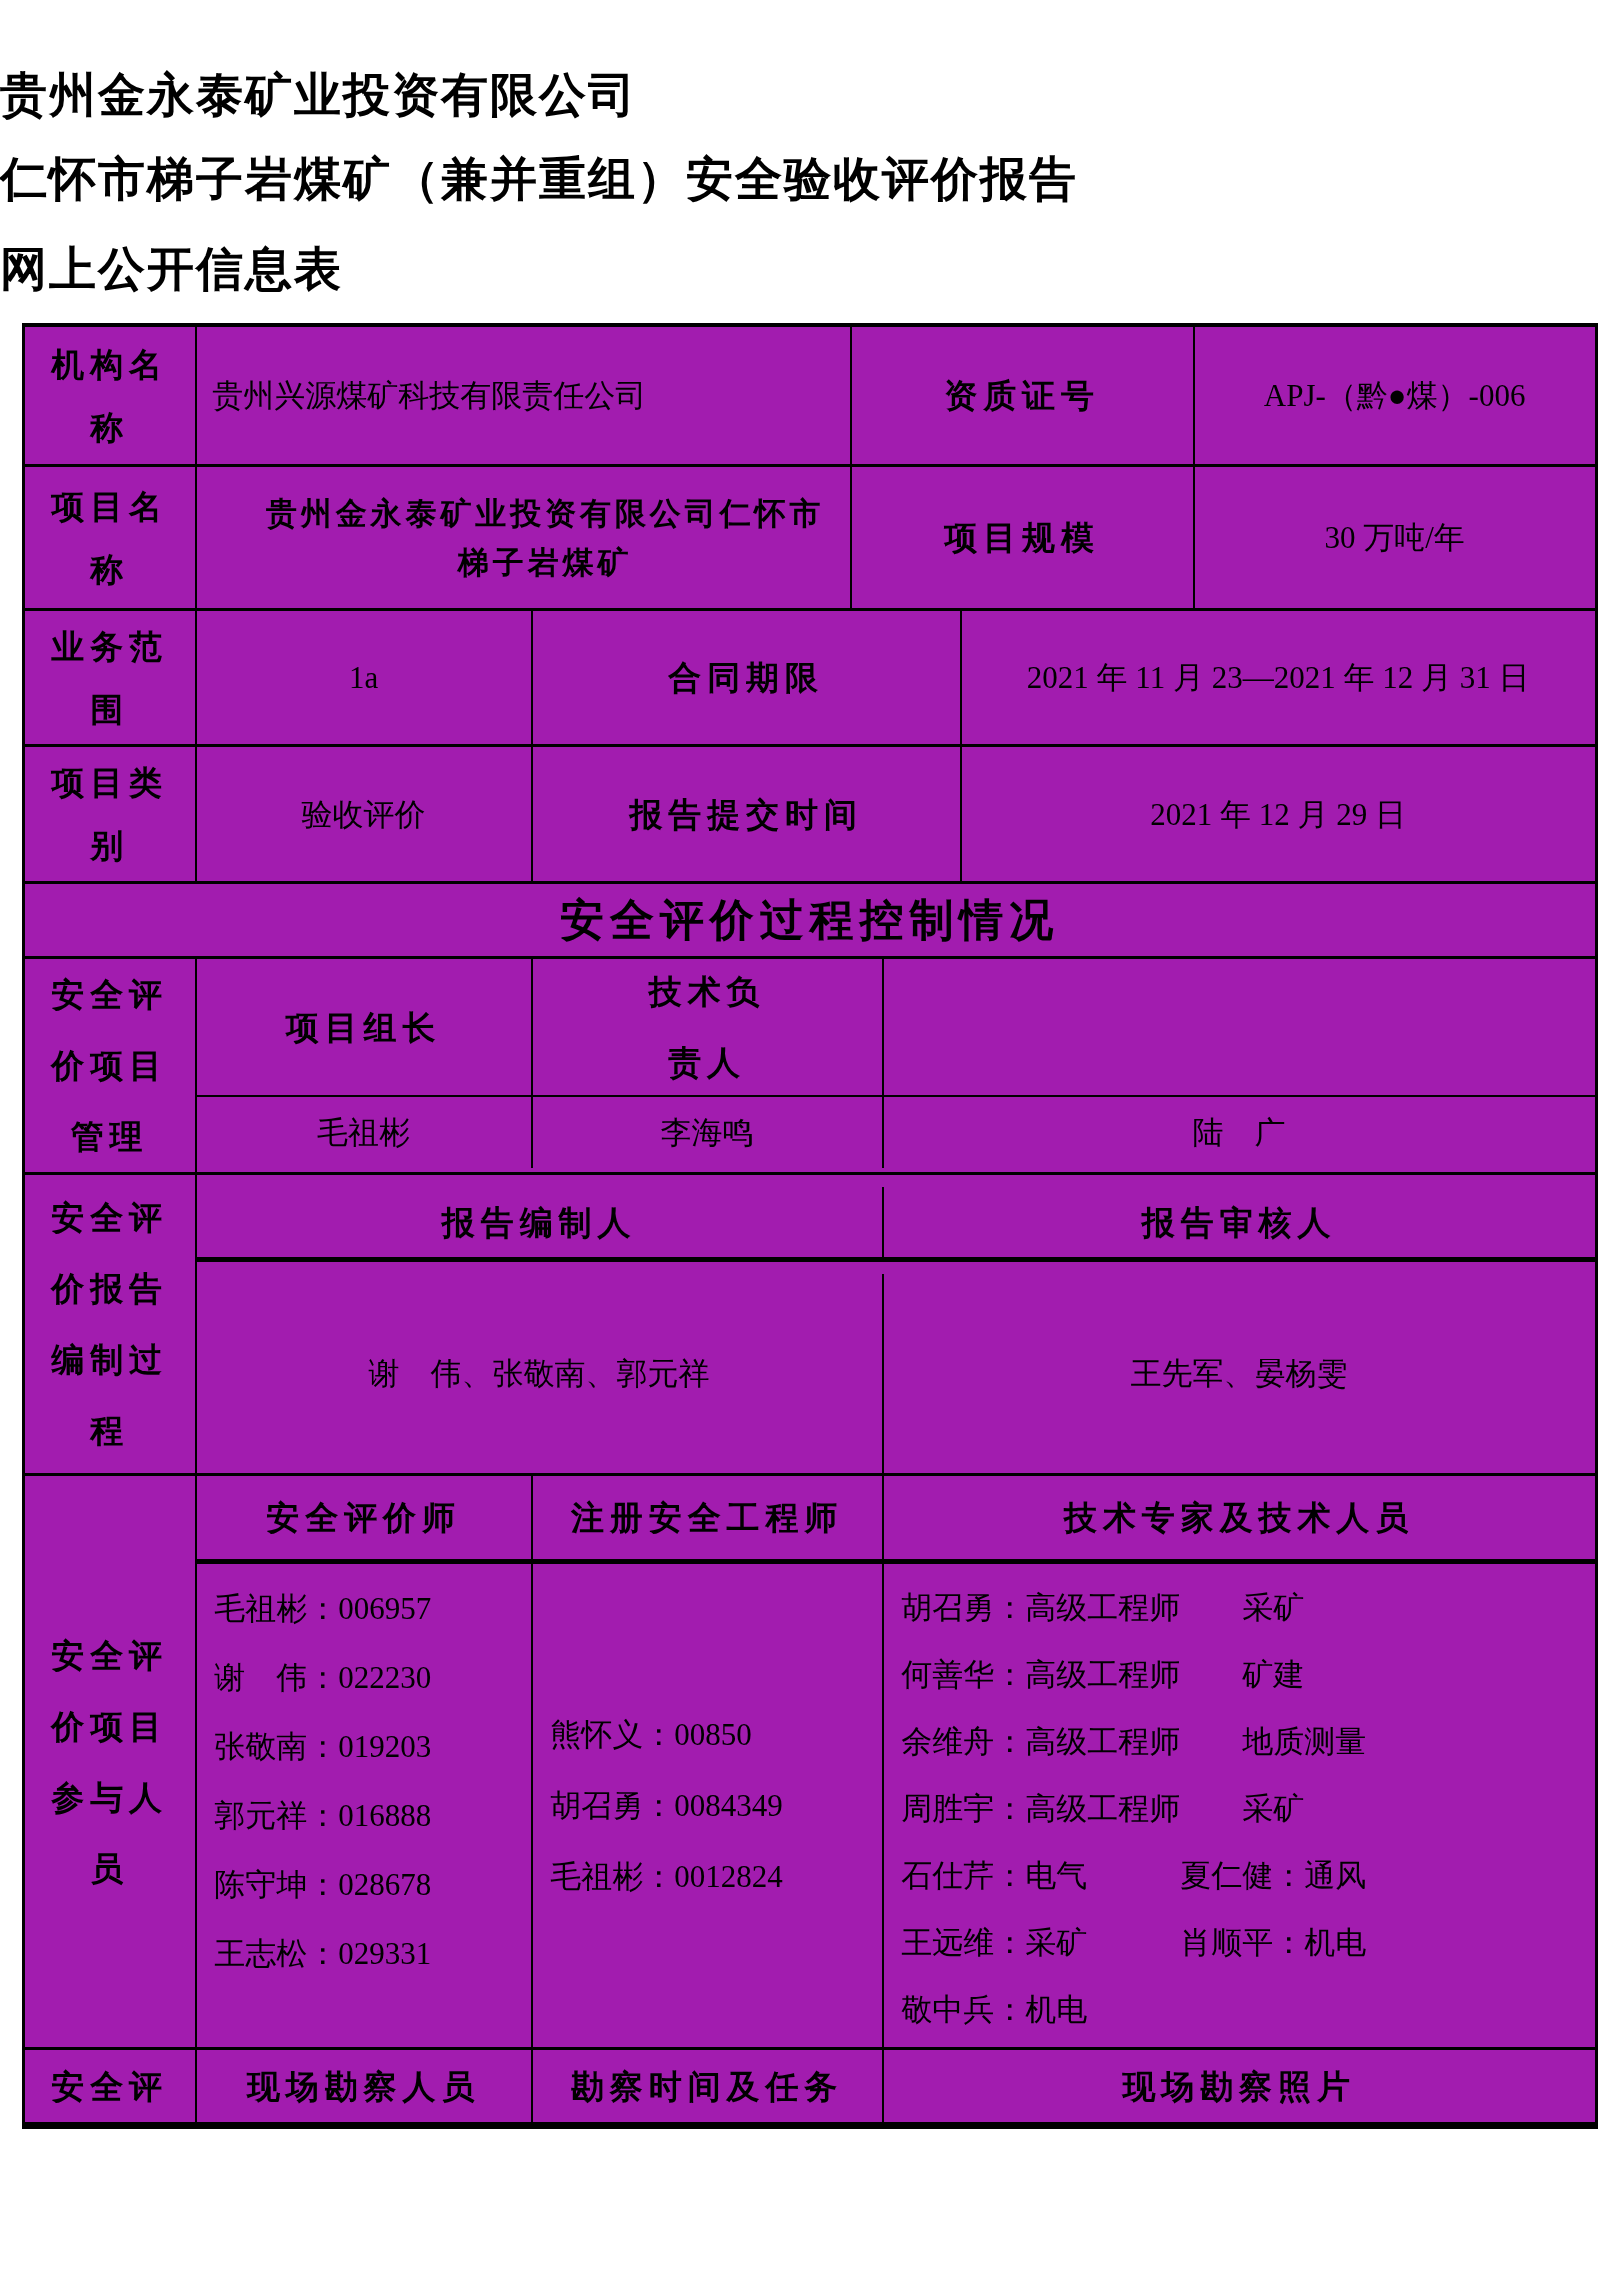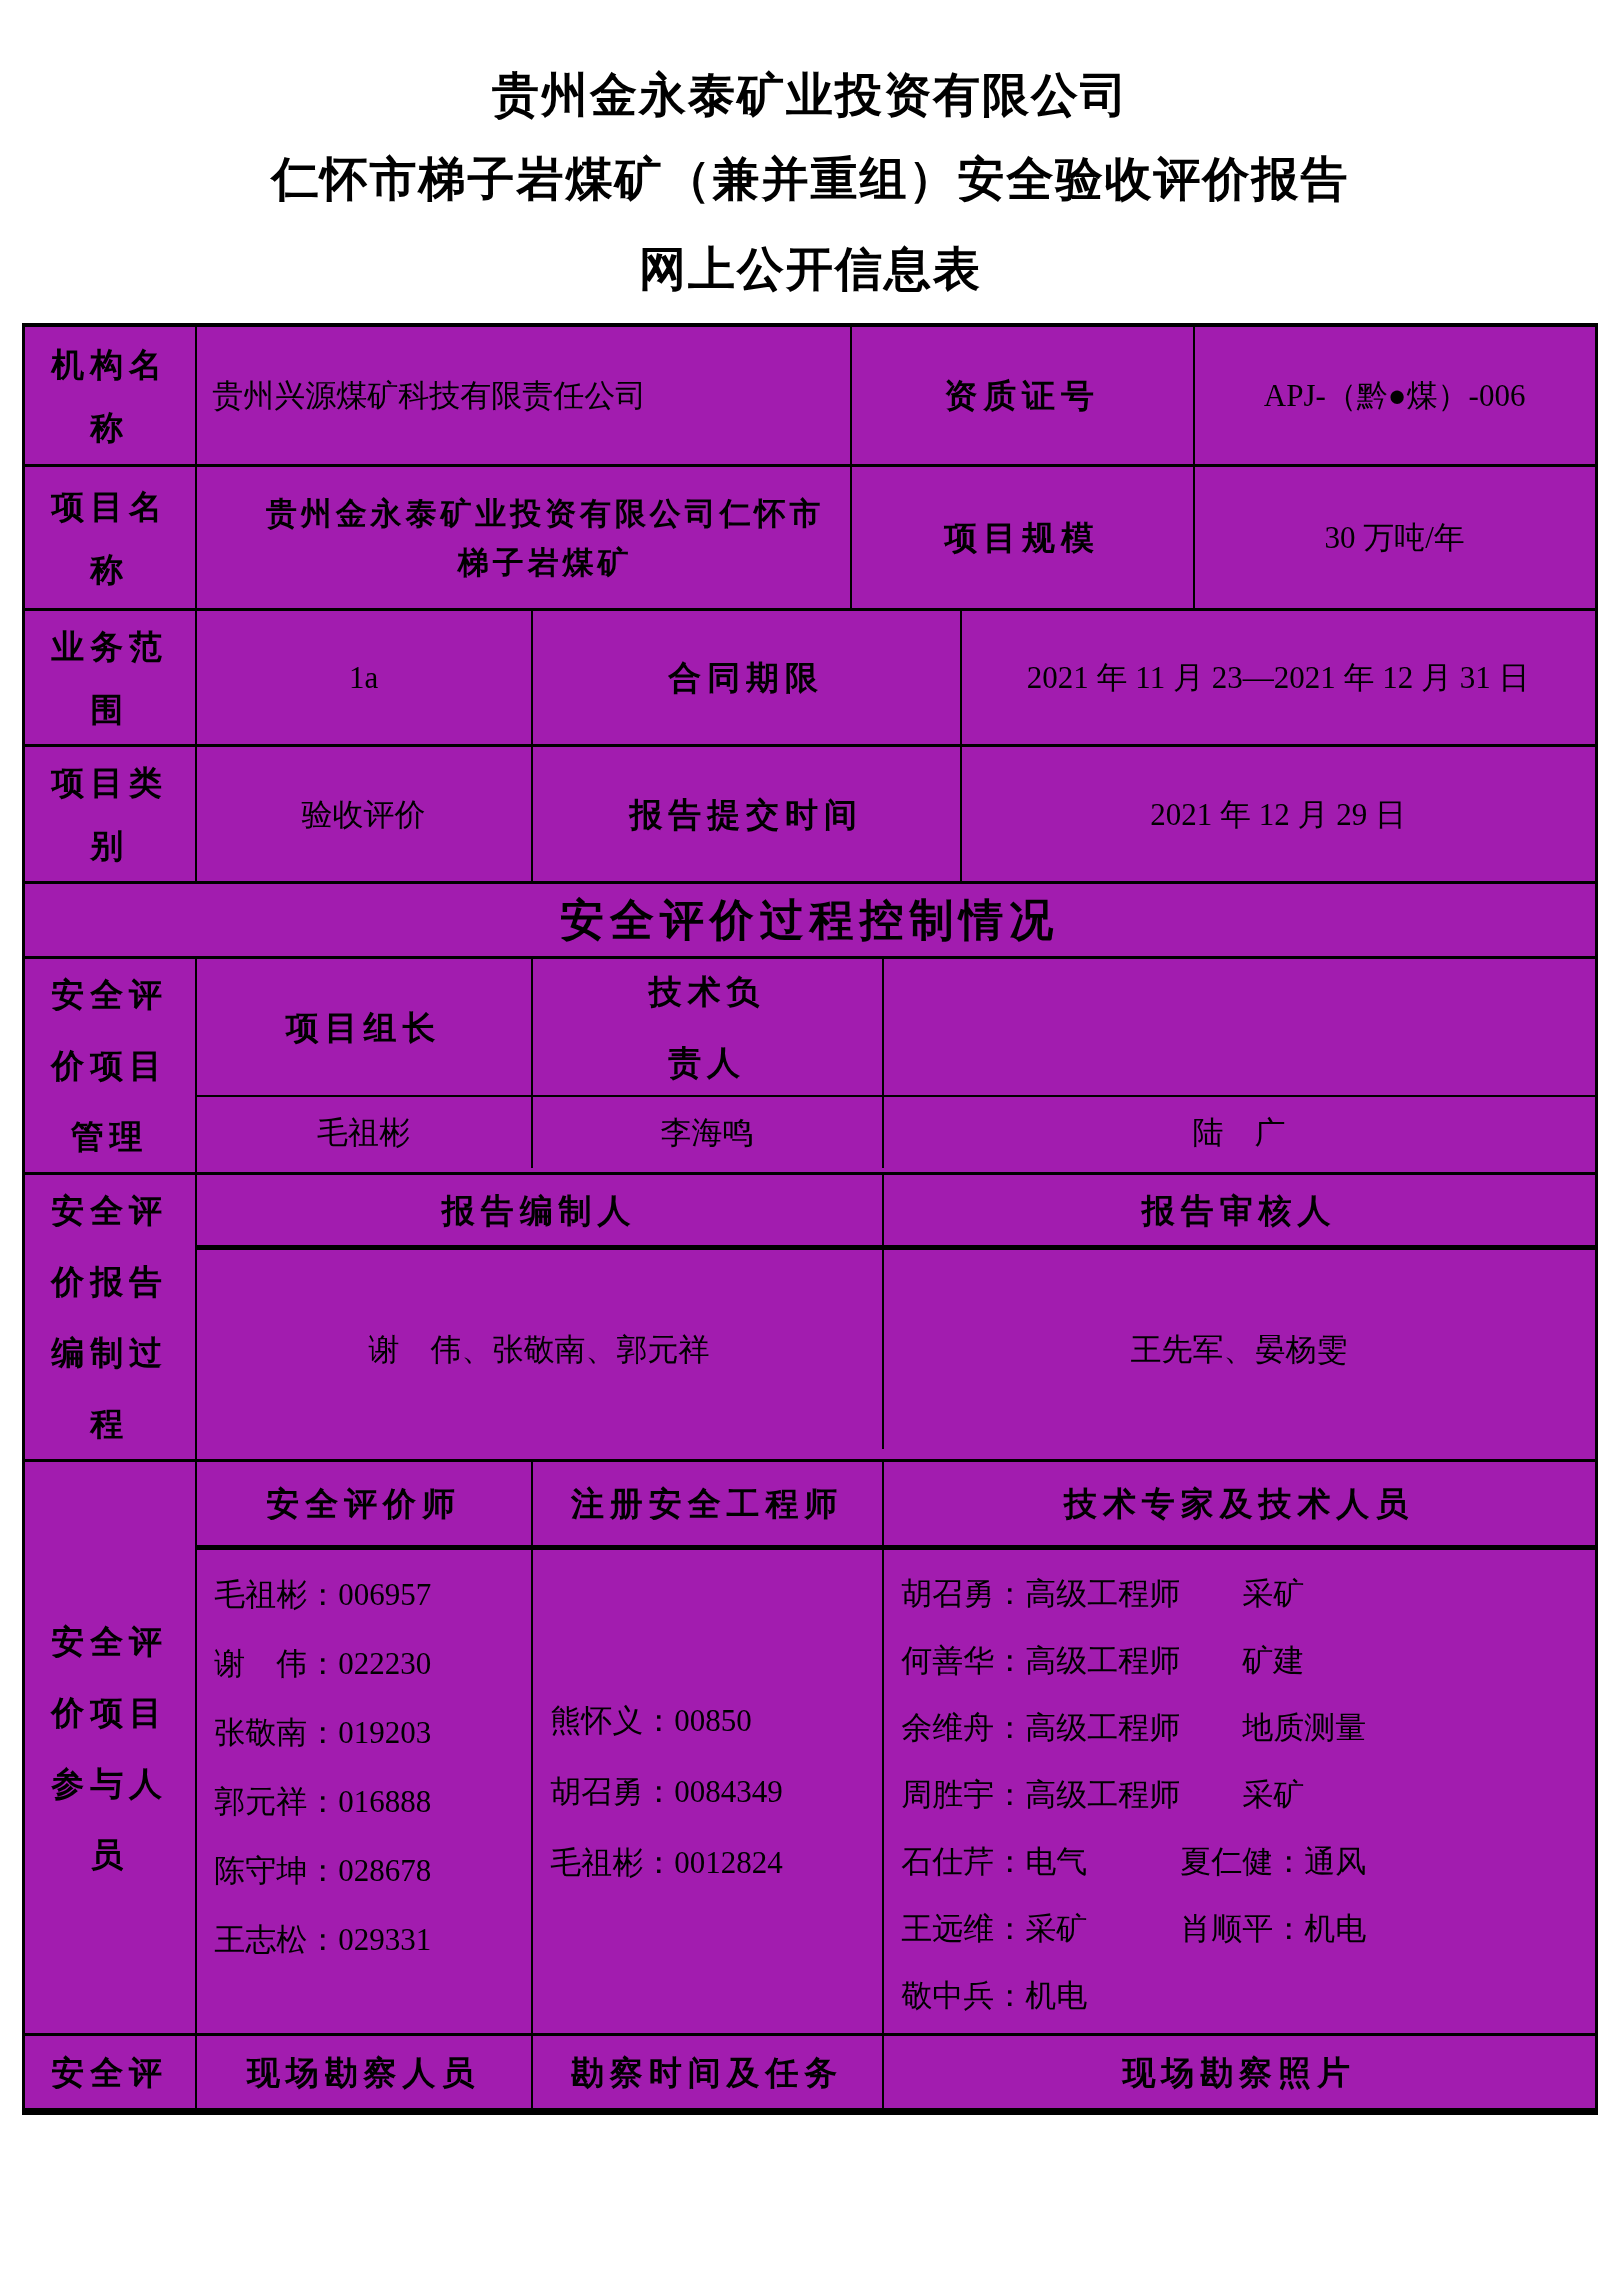--- a/index.html
+++ b/index.html
@@ -5,21 +5,21 @@
   html,body{margin:0;padding:0;}
   body{
     width:1621px;height:2293px;
     background:#ffffff;
     color:#000;
     font-family:"Liberation Serif","DejaVu Serif",serif;
     overflow:hidden;
   }
   .page{width:1621px;height:2293px;position:relative;}
   
-  .title-block{padding-top:71px;text-align:center;}
+  .title-block{padding-top:71px;}
   .title-line{
     font-family:"Liberation Serif","DejaVu Serif",serif;
     font-weight:bold;
     font-size:47px;
     line-height:49px;
     letter-spacing:2px;
     white-space:nowrap;
   }
   .title-line.t1{margin-bottom:35px;}
   .title-line.t2{margin-bottom:41px;}
@@ -71,21 +71,21 @@
   .r5{grid-template-columns:1fr;height:72px;}
   .r5 .cell{border-right:none;}
   .sec-head{
     font-family:"Liberation Sans","DejaVu Sans",sans-serif;
     font-weight:bold;font-size:44px;letter-spacing:5.9px;
   }
   .split{grid-template-columns:172px 1fr;}
   .subcol{display:flex;flex-direction:column;}
   .subrow{display:grid;box-sizing:border-box;}
   .cols3{grid-template-columns:336px 351px 1fr;}
-  .cols2{grid-template-columns:687px 1fr;}
+  .cols2{grid-template-columns:687px 1fr;margin-top:12px;}
   .r6 .sub-h{height:138px;border-bottom:2.9px solid #000;}
   .r6 .sub-v{height:71px;}
   .r7 .sub-h{height:75px;border-bottom:5.9px solid #000;}
   .r7 .sub-v{height:199px;}
   .r8 .sub-h{height:88px;border-bottom:5.9px solid #000;}
   .r8 .sub-v{height:483px;}
   .r9{grid-template-columns:172px 336px 351px 1fr;height:72px;}
   
   .list-cell{
     display:flex;flex-direction:column;align-items:flex-start;justify-content:flex-start;

